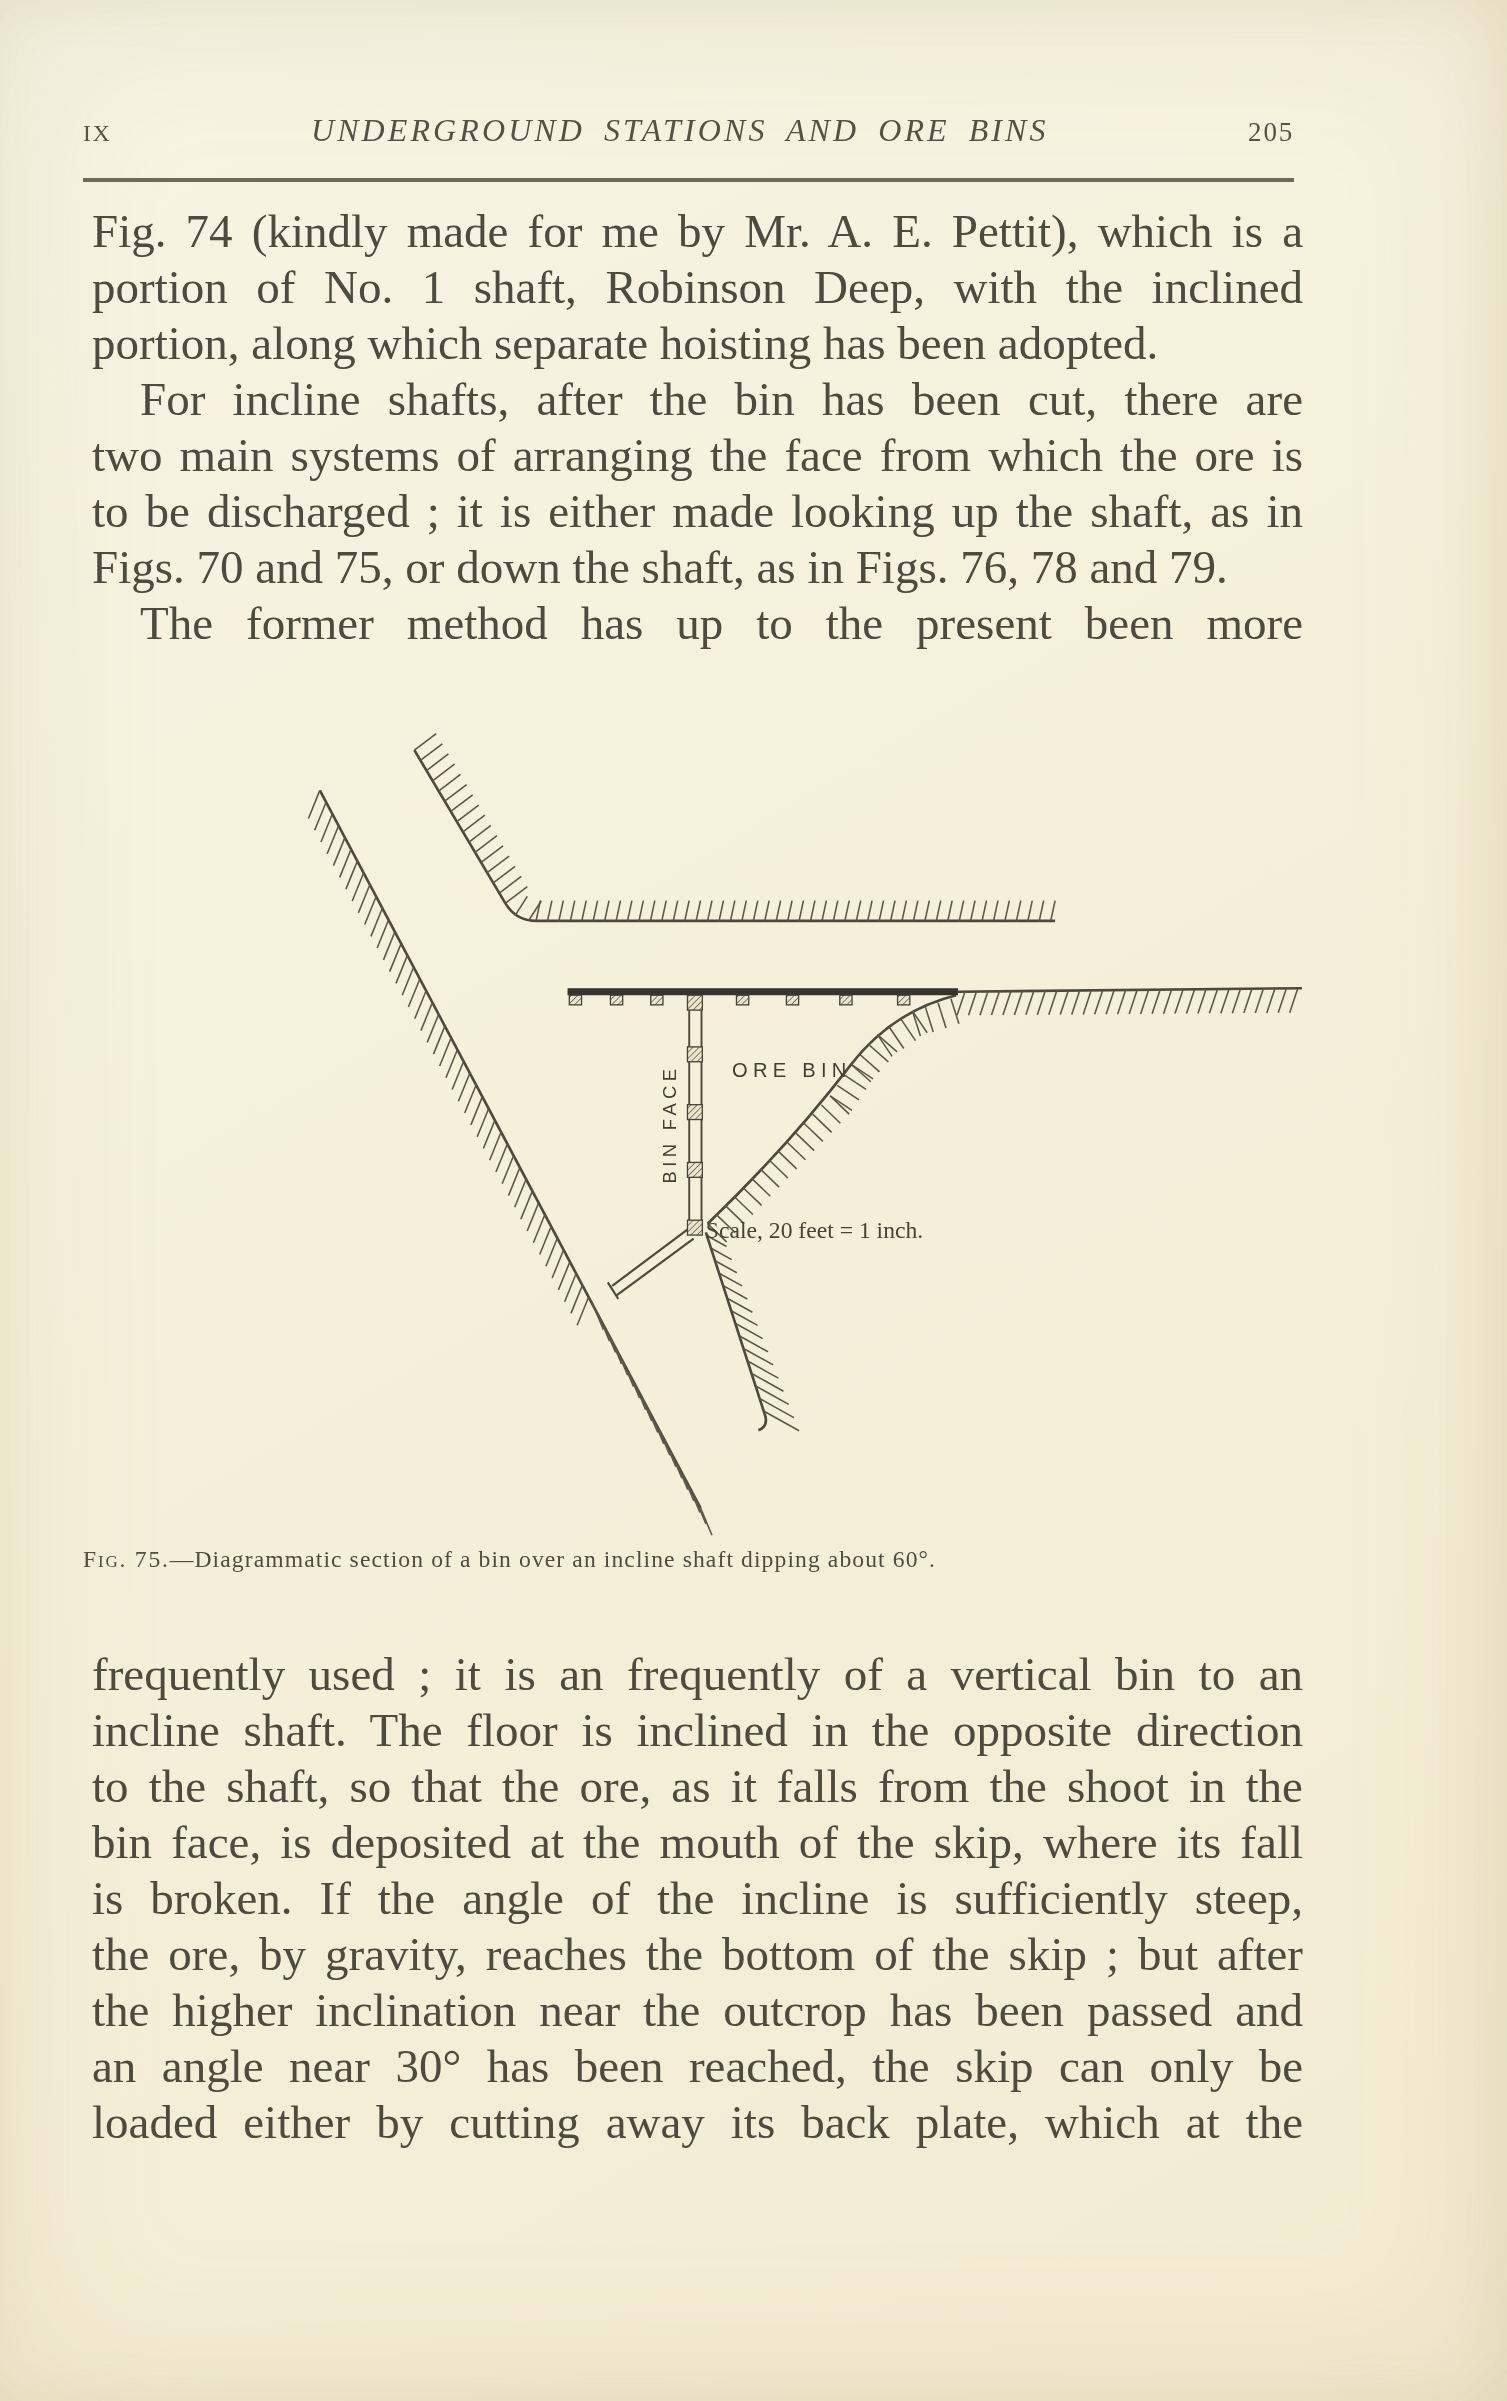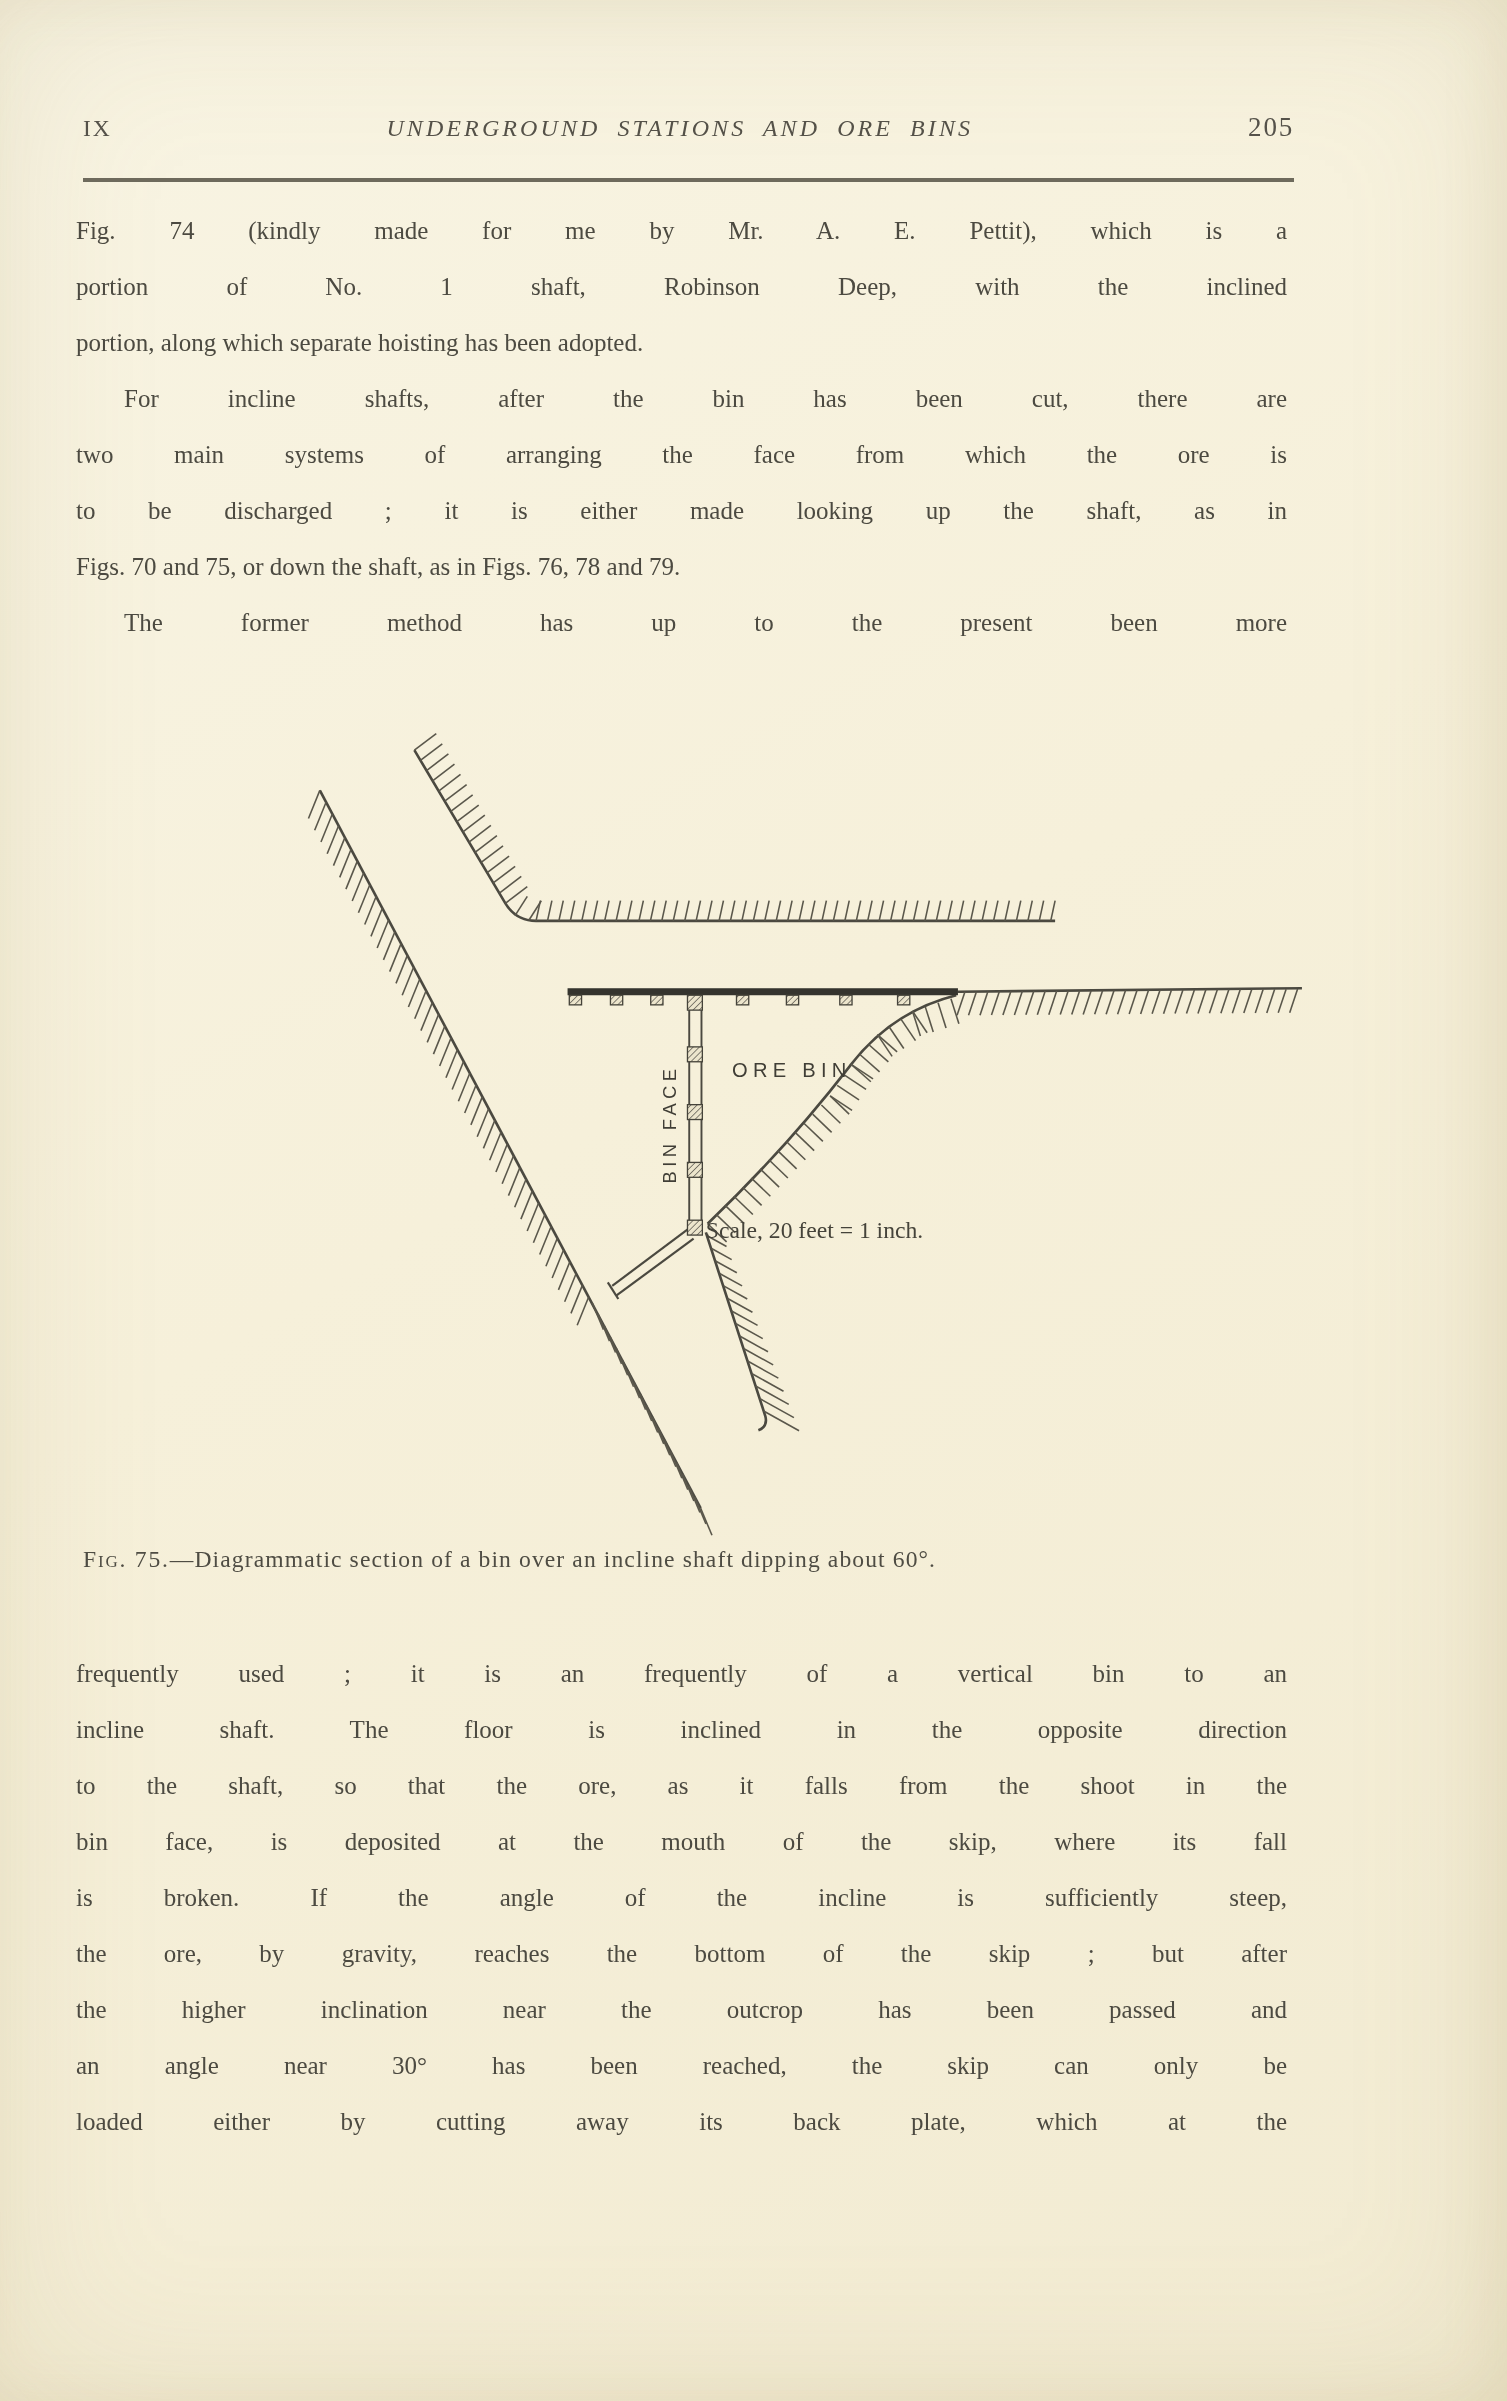--- a/index.html
+++ b/index.html
@@ -17,32 +17,32 @@
   .running-head{
     position:absolute;left:83px;top:112px;width:1211px;
     display:flex;align-items:baseline;justify-content:center;
   }
   .chapter-num{
     font-size:23.6px;letter-spacing:1.8px;color:#55524a;
     font-variant:small-caps;
   }
   .running-title{
     flex:1;text-align:center;
-    font-style:italic;font-size:24px;letter-spacing:3.1px;word-spacing:7.9px;
+    font-style:italic;font-size:32px;letter-spacing:3.1px;word-spacing:7.9px;
     color:#545148;
   }
   .page-num{font-size:27px;color:#55524a;letter-spacing:1.8px;}
   .head-rule{
     position:absolute;left:83px;top:178px;width:1211px;height:2.6px;
     background:#6e6a5c;border-bottom:0.9px solid rgba(110,106,92,.35);
   }
   
   .textblock{
-    position:absolute;left:76px;width:1211px;
-    font-size:25px;line-height:56px;color:#4c4a41;
+    position:absolute;left:92px;width:1211px;
+    font-size:47px;line-height:56px;color:#4c4a41;
   }
   .textblock.top{top:203px;}
   .textblock.bottom{top:1646px;}
   .line{text-align:justify;text-align-last:justify;white-space:normal;}
   .line.end{text-align:left;text-align-last:left;}
   .line.indent{text-indent:48px;}
   
   .fig-svg{position:absolute;left:0;top:0;pointer-events:none;}
   .fig-caption{
     position:absolute;left:83px;top:1546px;width:1211px;

